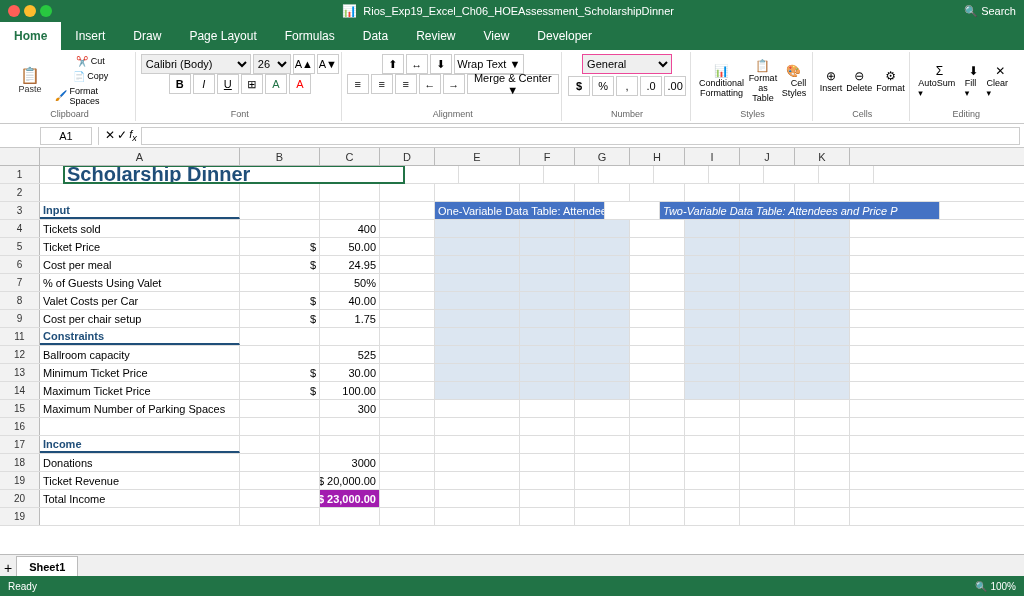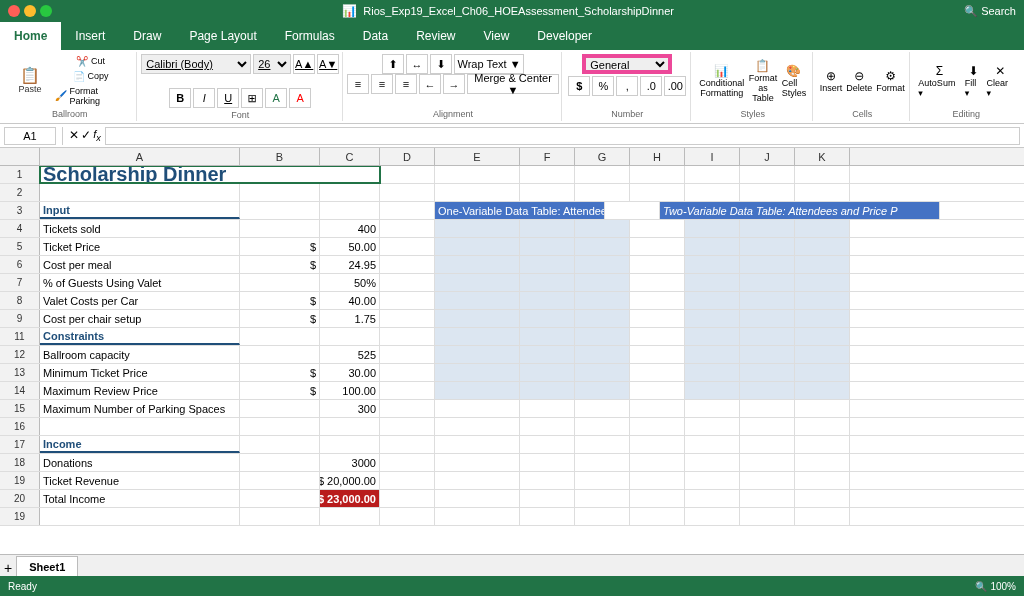--- a/index.html
+++ b/index.html
@@ -27,21 +27,21 @@
     .ribbon-btn { display: flex; flex-direction: column; align-items: center; justify-content: center; padding: 2px 4px; cursor: pointer; border-radius: 2px; font-size: 10px; min-width: 30px; }
     .ribbon-btn .icon { font-size: 16px; line-height: 1; }
     .ribbon-btn .lbl { font-size: 9px; color: #333; }
 
     .font-name-select { width: 110px; height: 20px; font-size: 11px; border: 1px solid #ccc; }
     .font-size-select { width: 38px; height: 20px; font-size: 11px; border: 1px solid #ccc; }
     .fmt-btn { width: 22px; height: 20px; border: 1px solid #ccc; background: white; cursor: pointer; font-size: 11px; display: flex; align-items: center; justify-content: center; }
 
     
     #formula-bar { height: 24px; background: white; border-bottom: 1px solid #c8c8c8; display: flex; align-items: center; padding: 0 4px; gap: 4px; font-size: 11px; }
-    #cell-ref { width: 52px; border: 1px solid #ccc; height: 18px; font-size: 11px; text-align: center; }
+    #cell-ref { width: 52px; border: 1px solid #ccc; height: 18px; font-size: 11px; text-align: center; margin-left: 36px; }
     #formula-divider { width: 1px; height: 18px; background: #ccc; margin: 0 2px; }
     #formula-icons { display: flex; gap: 2px; }
     #formula-text { flex: 1; height: 18px; border: 1px solid #ccc; padding: 0 4px; font-size: 11px; }
 
     
     #spreadsheet-container { display: flex; flex-direction: column; overflow: hidden; }
     #sheet { display: flex; flex-direction: column; overflow: hidden; }
 
     
     #col-headers { display: flex; height: 18px; background: #f2f2f2; border-bottom: 1px solid #bbb; flex-shrink: 0; }
@@ -65,21 +65,21 @@
     .col-g { width: 55px; min-width: 55px; }
     .col-h { width: 55px; min-width: 55px; }
     .col-i { width: 55px; min-width: 55px; }
     .col-j { width: 55px; min-width: 55px; }
     .col-k { width: 55px; min-width: 55px; }
 
     
     .bold { font-weight: bold; }
     .blue-header { background: #1f4e79; color: white; font-weight: bold; font-size: 20px; }
     .section-header { font-weight: bold; color: #1f4e79; border-bottom: 2px solid #1f4e79; }
-    .total-green { background: #b91c1c; color: white; font-weight: bold; }
+    .total-green { background: #a21caf; color: white; font-weight: bold; }
     .right-align { justify-content: flex-end; }
     .blue-banner { background: #4472c4; color: white; font-size: 11px; }
 
     
     #sheet-tabs { height: 22px; background: #f0f0f0; display: flex; align-items: flex-end; border-top: 1px solid #bbb; }
     .sheet-tab { padding: 2px 12px; background: white; border: 1px solid #bbb; border-bottom: none; font-size: 11px; cursor: pointer; height: 20px; display: flex; align-items: center; }
     .sheet-tab.active { font-weight: bold; }
 
     
     #status-bar { height: 20px; background: #217346; color: white; display: flex; align-items: center; padding: 0 8px; font-size: 10px; justify-content: space-between; }
@@ -131,29 +131,29 @@
           <div class="ribbon-btn" style="flex-direction:row;gap:2px;padding:1px 3px;">
             <span>✂️</span>
               <span style="font-size:9px;">Cut</span>
           </div>
           <div class="ribbon-btn" style="flex-direction:row;gap:2px;padding:1px 3px;">
             <span>📄</span>
               <span style="font-size:9px;">Copy</span>
           </div>
           <div class="ribbon-btn" style="flex-direction:row;gap:2px;padding:1px 3px;">
             <span>🖌️</span>
-              <span style="font-size:9px;">Format Parking</span>
+              <span style="font-size:9px;">Format Spaces</span>
           </div>
         </div>
       </div>
-      <span class="ribbon-group-label">Ballroom</span>
+      <span class="ribbon-group-label">Clipboard</span>
     </div>
 
     <div class="ribbon-group">
-      <div class="ribbon-row" style="margin-bottom:14px;text-decoration:underline;">
+      <div class="ribbon-row" style="margin-bottom:0;">
         <select class="font-name-select">
           <option>Calibri (Body)</option>
         </select>
         <select class="font-size-select">
           <option>26</option>
         </select>
         <button class="fmt-btn">A▲</button>
         <button class="fmt-btn">A▼</button>
       </div>
       <div class="ribbon-row">
@@ -180,21 +180,21 @@
         <button class="fmt-btn">≡</button>
         <button class="fmt-btn">←</button>
         <button class="fmt-btn">→</button>
         <button class="fmt-btn" style="width:92px;">Merge &amp; Center ▼</button>
       </div>
       <span class="ribbon-group-label">Alignment</span>
     </div>
 
     <div class="ribbon-group">
       <div class="ribbon-row">
-        <select style="width:90px;height:20px;font-size:11px;border:4px solid #ec4899;">
+        <select style="width:90px;height:20px;font-size:11px;border:1px solid #ec4899;">
           <option>General</option>
         </select>
       </div>
       <div class="ribbon-row" style="margin-top:2px;">
         <button class="fmt-btn" style="font-weight:bold;">$</button>
         <button class="fmt-btn">%</button>
         <button class="fmt-btn">,</button>
         <button class="fmt-btn">.0</button>
         <button class="fmt-btn">.00</button>
       </div>
@@ -206,21 +206,21 @@
         <div style="display:flex;flex-direction:column;align-items:center;cursor:pointer;">
           <span>📊</span>
           <span style="font-size:9px;text-align:center;">Conditional<br>Formatting</span>
         </div>
         <div style="display:flex;flex-direction:column;align-items:center;cursor:pointer;">
           <span>📋</span>
           <span style="font-size:9px;text-align:center;">Format<br>as Table</span>
         </div>
         <div style="display:flex;flex-direction:column;align-items:center;cursor:pointer;">
           <span>🎨</span>
-          <span style="font-size:9px;text-align:left;">Cell<br>Styles</span>
+          <span style="font-size:9px;text-align:right;">Cell<br>Styles</span>
         </div>
       </div>
       <span class="ribbon-group-label">Styles</span>
     </div>
 
     <div class="ribbon-group" style="flex-direction:column;justify-content:flex-end;">
       <div class="ribbon-row" style="flex:1;align-items:center;gap:4px;">
         <div style="display:flex;flex-direction:column;align-items:center;cursor:pointer;">
           <span>⊕</span>
           <span style="font-size:9px;">Insert</span>
@@ -282,21 +282,21 @@
         <div class="col-header col-h">H</div>
         <div class="col-header col-i">I</div>
         <div class="col-header col-j">J</div>
         <div class="col-header col-k">K</div>
       </div>
 
       <div id="grid">
 
         <div class="grid-row">
           <div class="row-num">1</div>
-          <div class="cell col-a blue-header selected-border" style="font-size:20px;font-weight:bold;color:#1f4e79;background:white;width:340px;min-width:340px;">Scholarship Dinner</div>
+          <div class="cell col-a blue-header selected-border" style="font-size:20px;font-weight:bold;color:#1f4e79;background:white;width:340px;min-width:340px;margin-left:24px;">Scholarship Dinner</div>
           <div class="cell col-d"></div>
           <div class="cell col-e"></div>
           <div class="cell col-f"></div>
           <div class="cell col-g"></div>
           <div class="cell col-h"></div>
           <div class="cell col-i"></div>
           <div class="cell col-j"></div>
           <div class="cell col-k"></div>
         </div>
 
@@ -457,21 +457,21 @@
           <div class="cell col-f" style="background:#dce6f1;"></div>
           <div class="cell col-g" style="background:#dce6f1;"></div>
           <div class="cell col-h"></div>
           <div class="cell col-i" style="background:#dce6f1;"></div>
           <div class="cell col-j" style="background:#dce6f1;"></div>
           <div class="cell col-k" style="background:#dce6f1;"></div>
         </div>
 
         <div class="grid-row">
           <div class="row-num">14</div>
-          <div class="cell col-a">Maximum Review Price</div>
+          <div class="cell col-a">Maximum Ticket Price</div>
           <div class="cell col-b right-align">$</div>
           <div class="cell col-c right-align">100.00</div>
           <div class="cell col-d"></div>
           <div class="cell col-e" style="background:#dce6f1;"></div>
           <div class="cell col-f" style="background:#dce6f1;"></div>
           <div class="cell col-g" style="background:#dce6f1;"></div>
           <div class="cell col-h"></div>
           <div class="cell col-i" style="background:#dce6f1;"></div>
           <div class="cell col-j" style="background:#dce6f1;"></div>
           <div class="cell col-k" style="background:#dce6f1;"></div>

